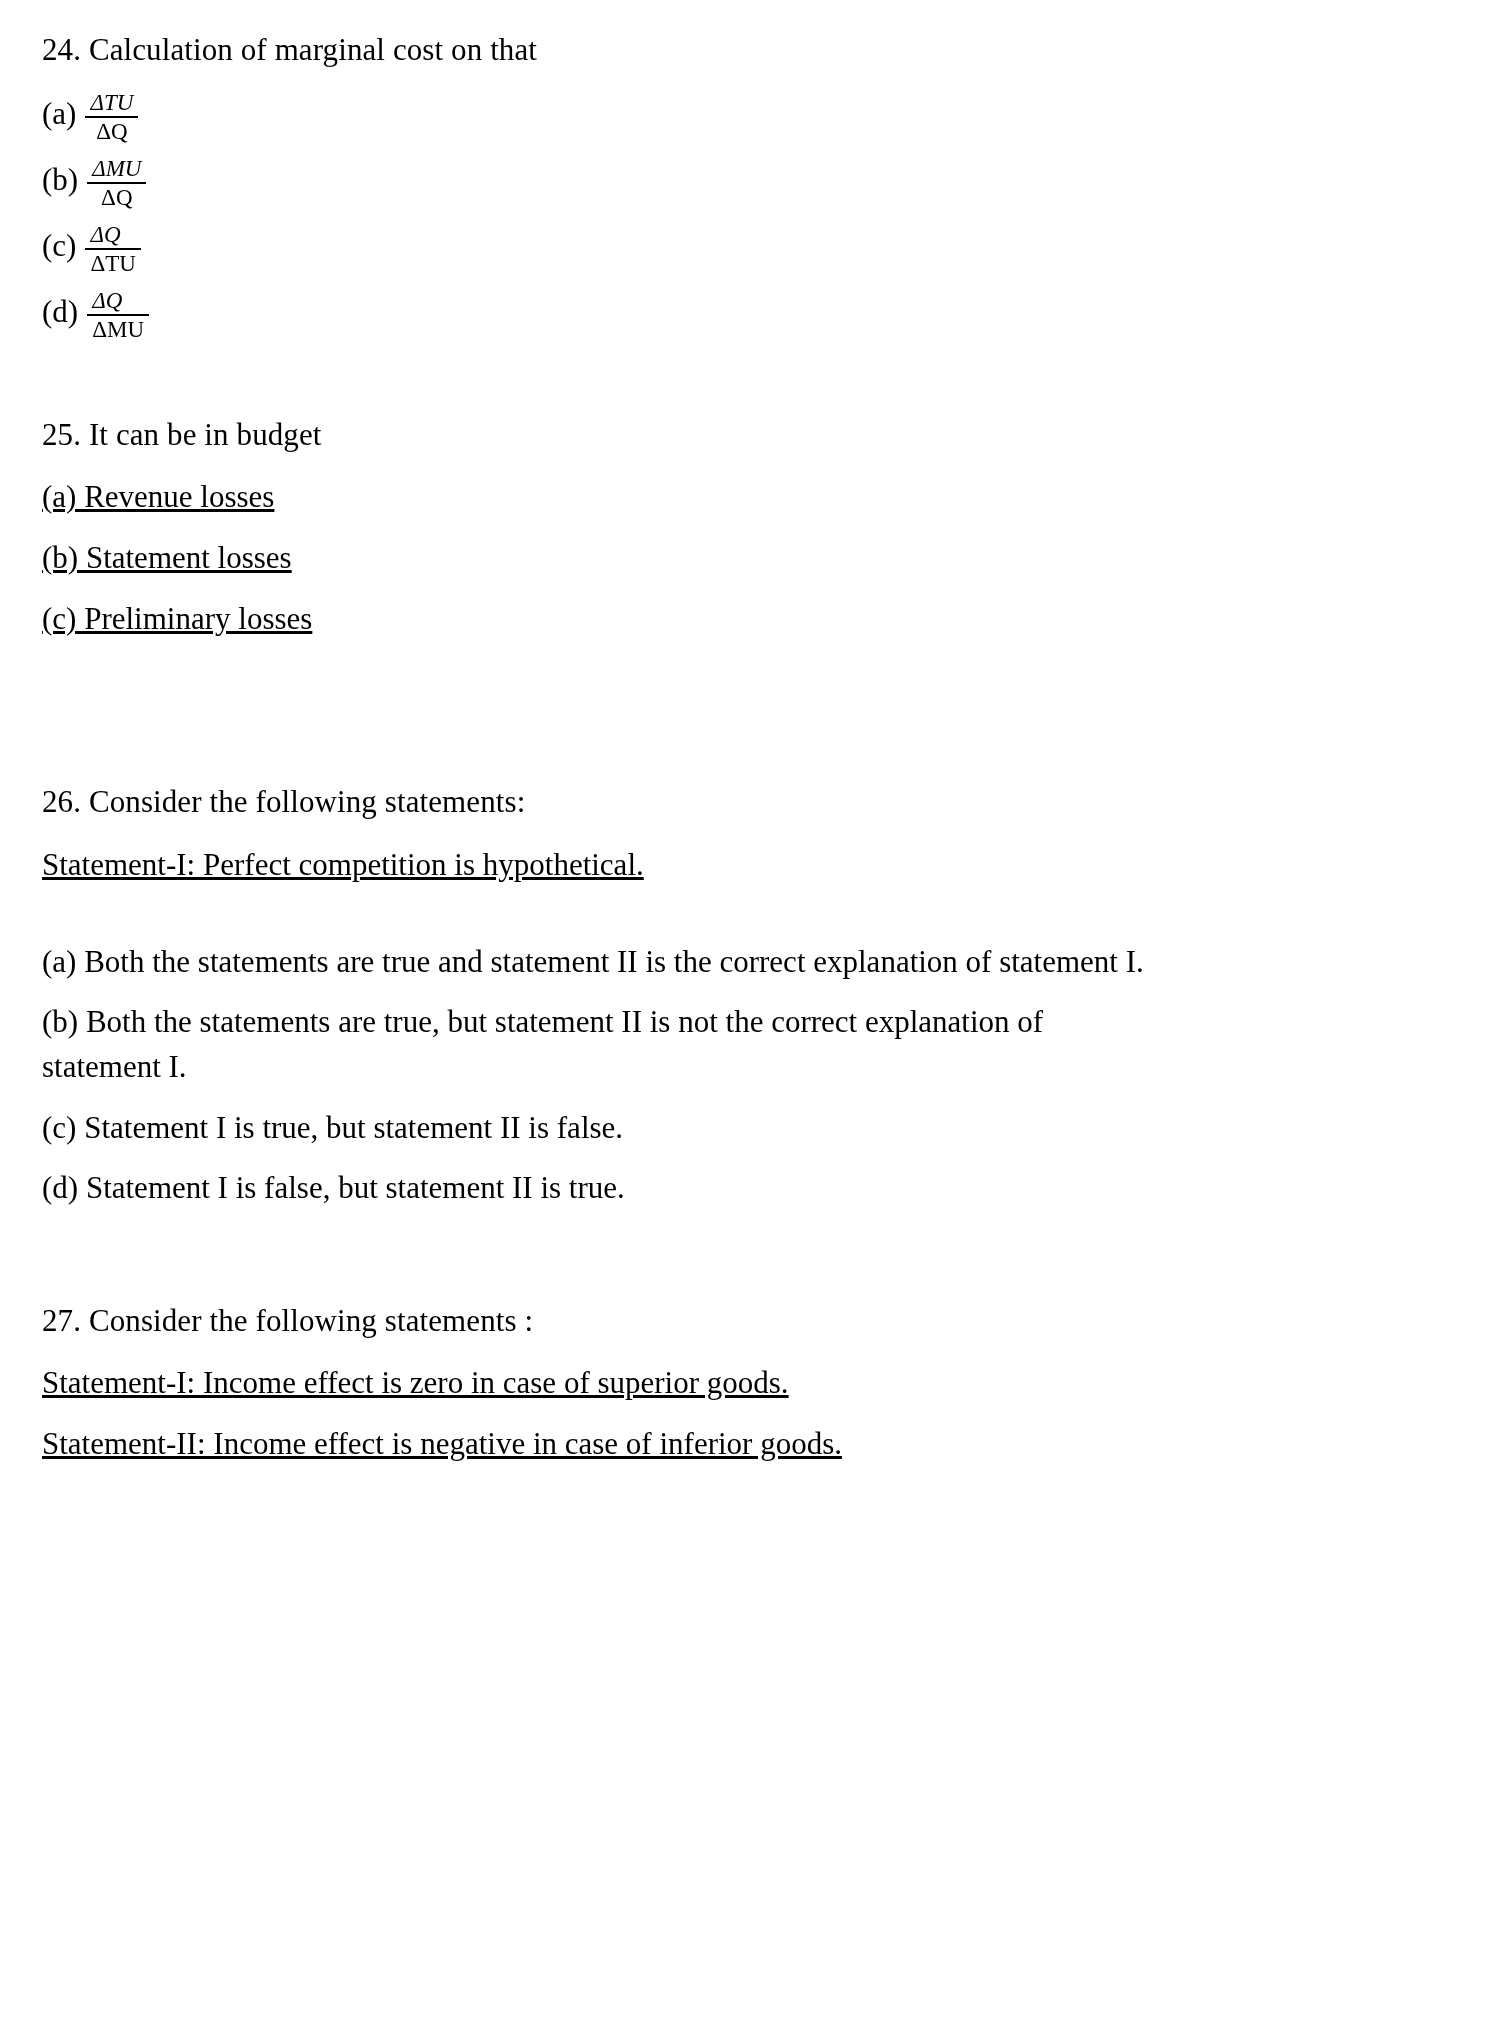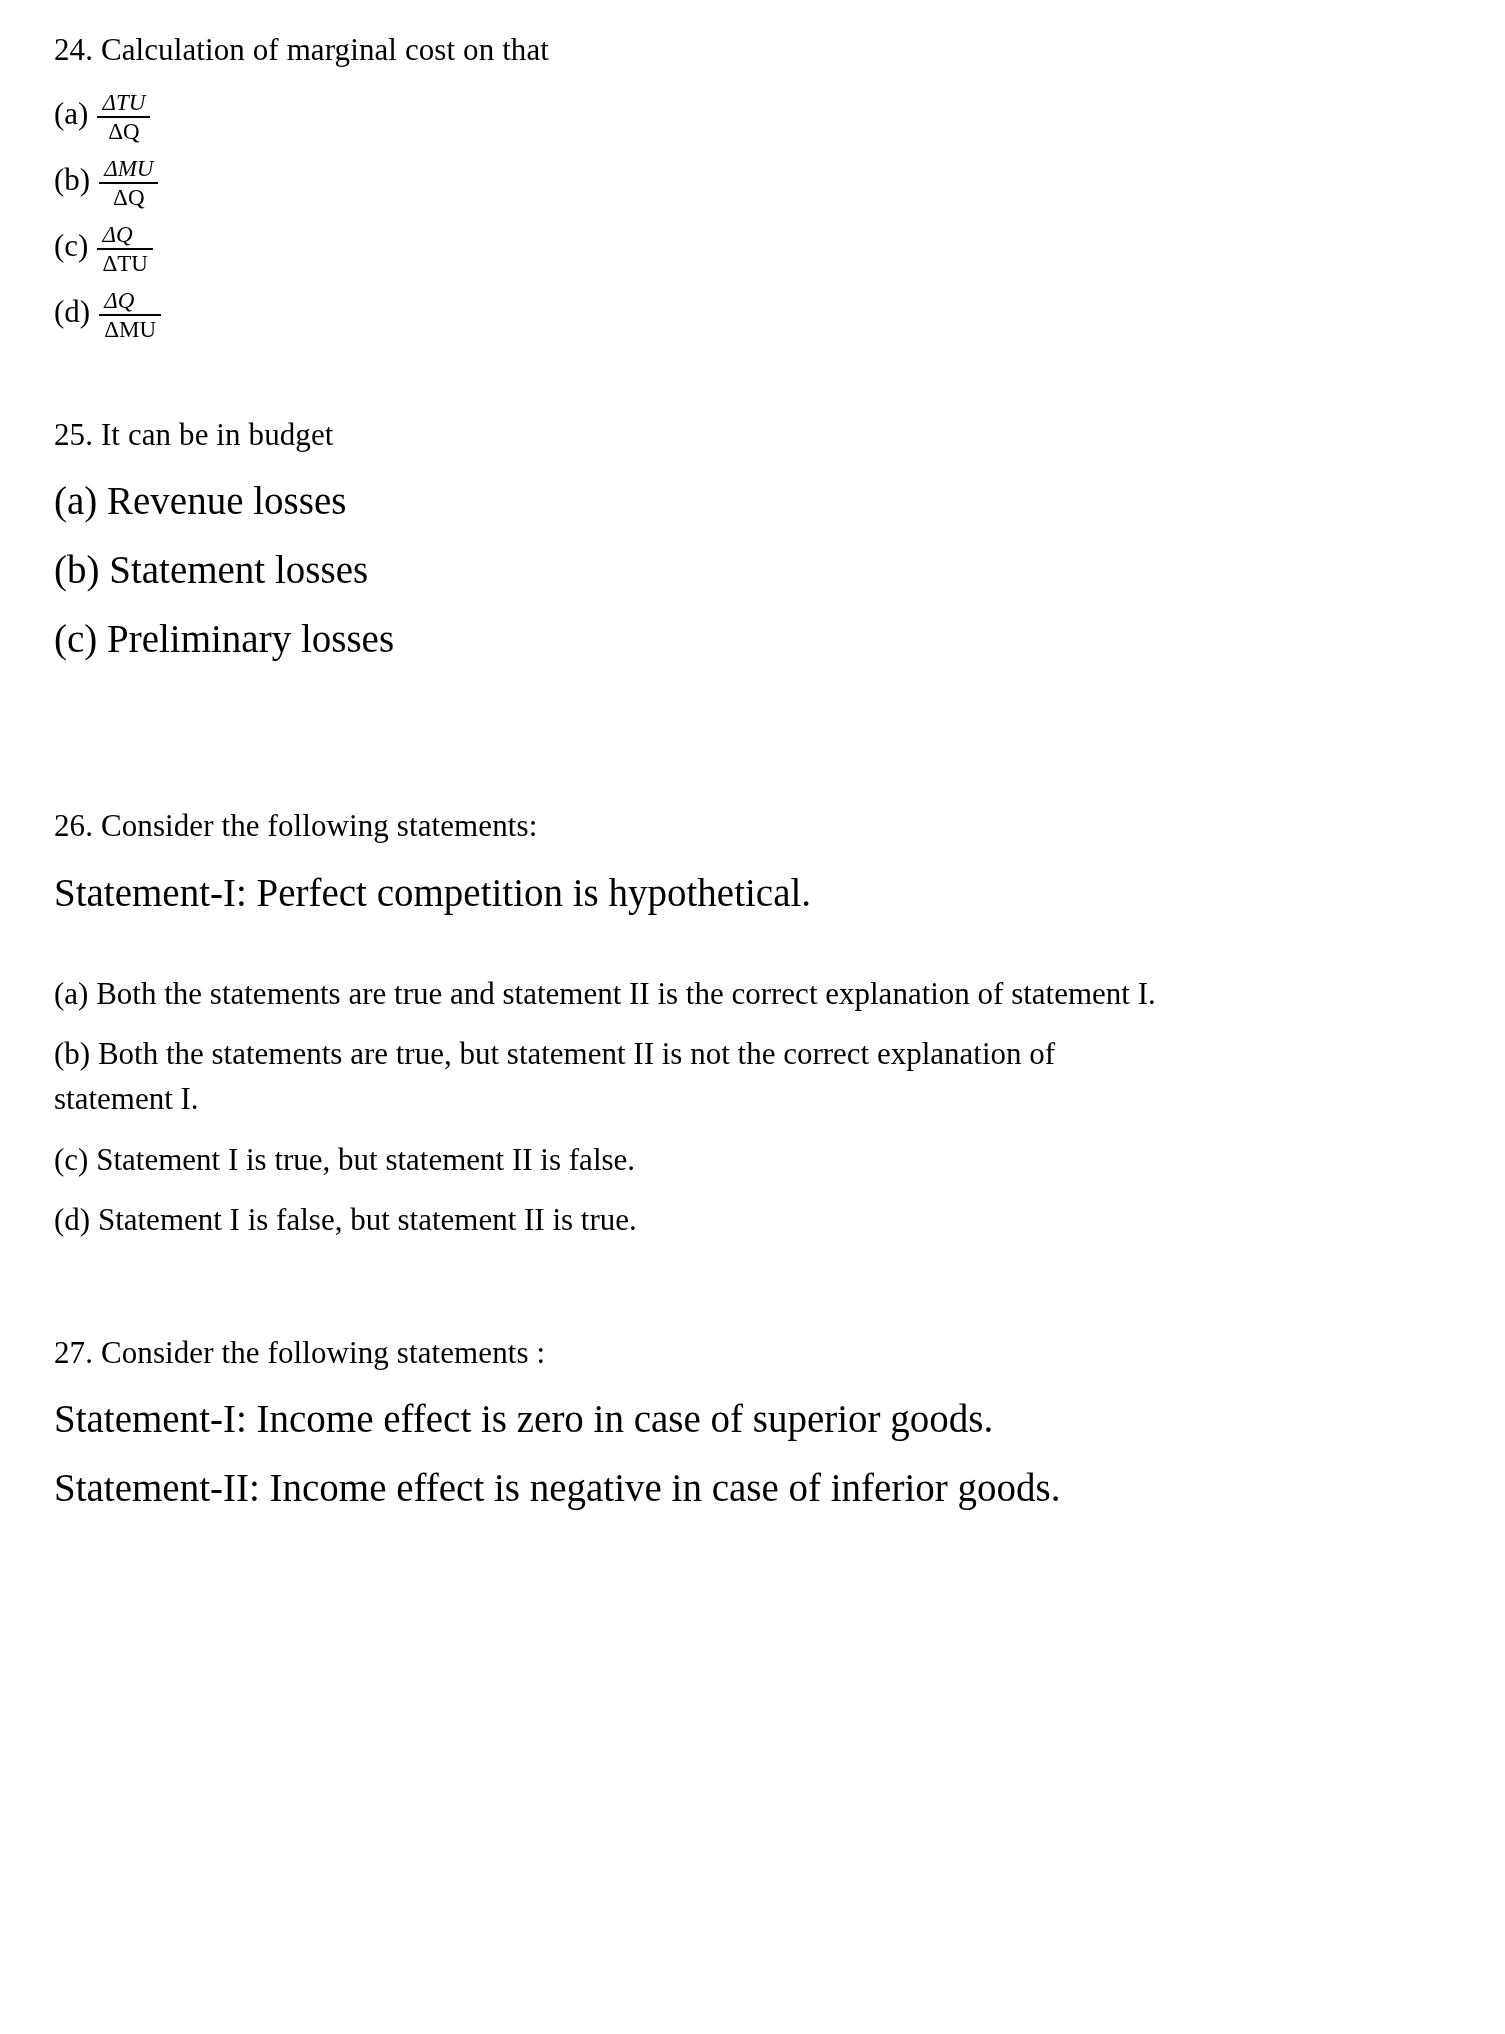--- a/index.html
+++ b/index.html
@@ -15,21 +15,20 @@
     color: #000000;
     overflow: hidden;
   }
   .page {
     position: relative;
     width: 1328px;
     height: 2034px;
     background: #ffffff;
     padding: 0;
     box-sizing: border-box;
-    margin-left: 12px;
   }
   .content {
     position: absolute;
     left: 42px;
     top: 34px;
     width: 1115px;
   }
 
   
   .qline {
@@ -83,21 +82,21 @@
     text-align: center;
     box-sizing: border-box;
   }
   .frac .num.upright, .frac .den.upright { font-style: normal; }
   .frac .num.italic, .frac .den.italic { font-style: italic; }
 
   .spacer-sm { height: 14px; }
   .spacer-md { height: 30px; }
   .spacer-xl { height: 74px; }
 
-  .opt { font-size: 39px; line-height: 1.0; }
+  .opt { font-size: 31px; line-height: 1.0; text-decoration: underline; }
 </style>
 </head>
 <body>
 
 <div class="page">
   <div class="content">
 
     <div class="qline">24. Calculation of marginal cost on that</div>
 
     <div class="spacer-sm"></div>

